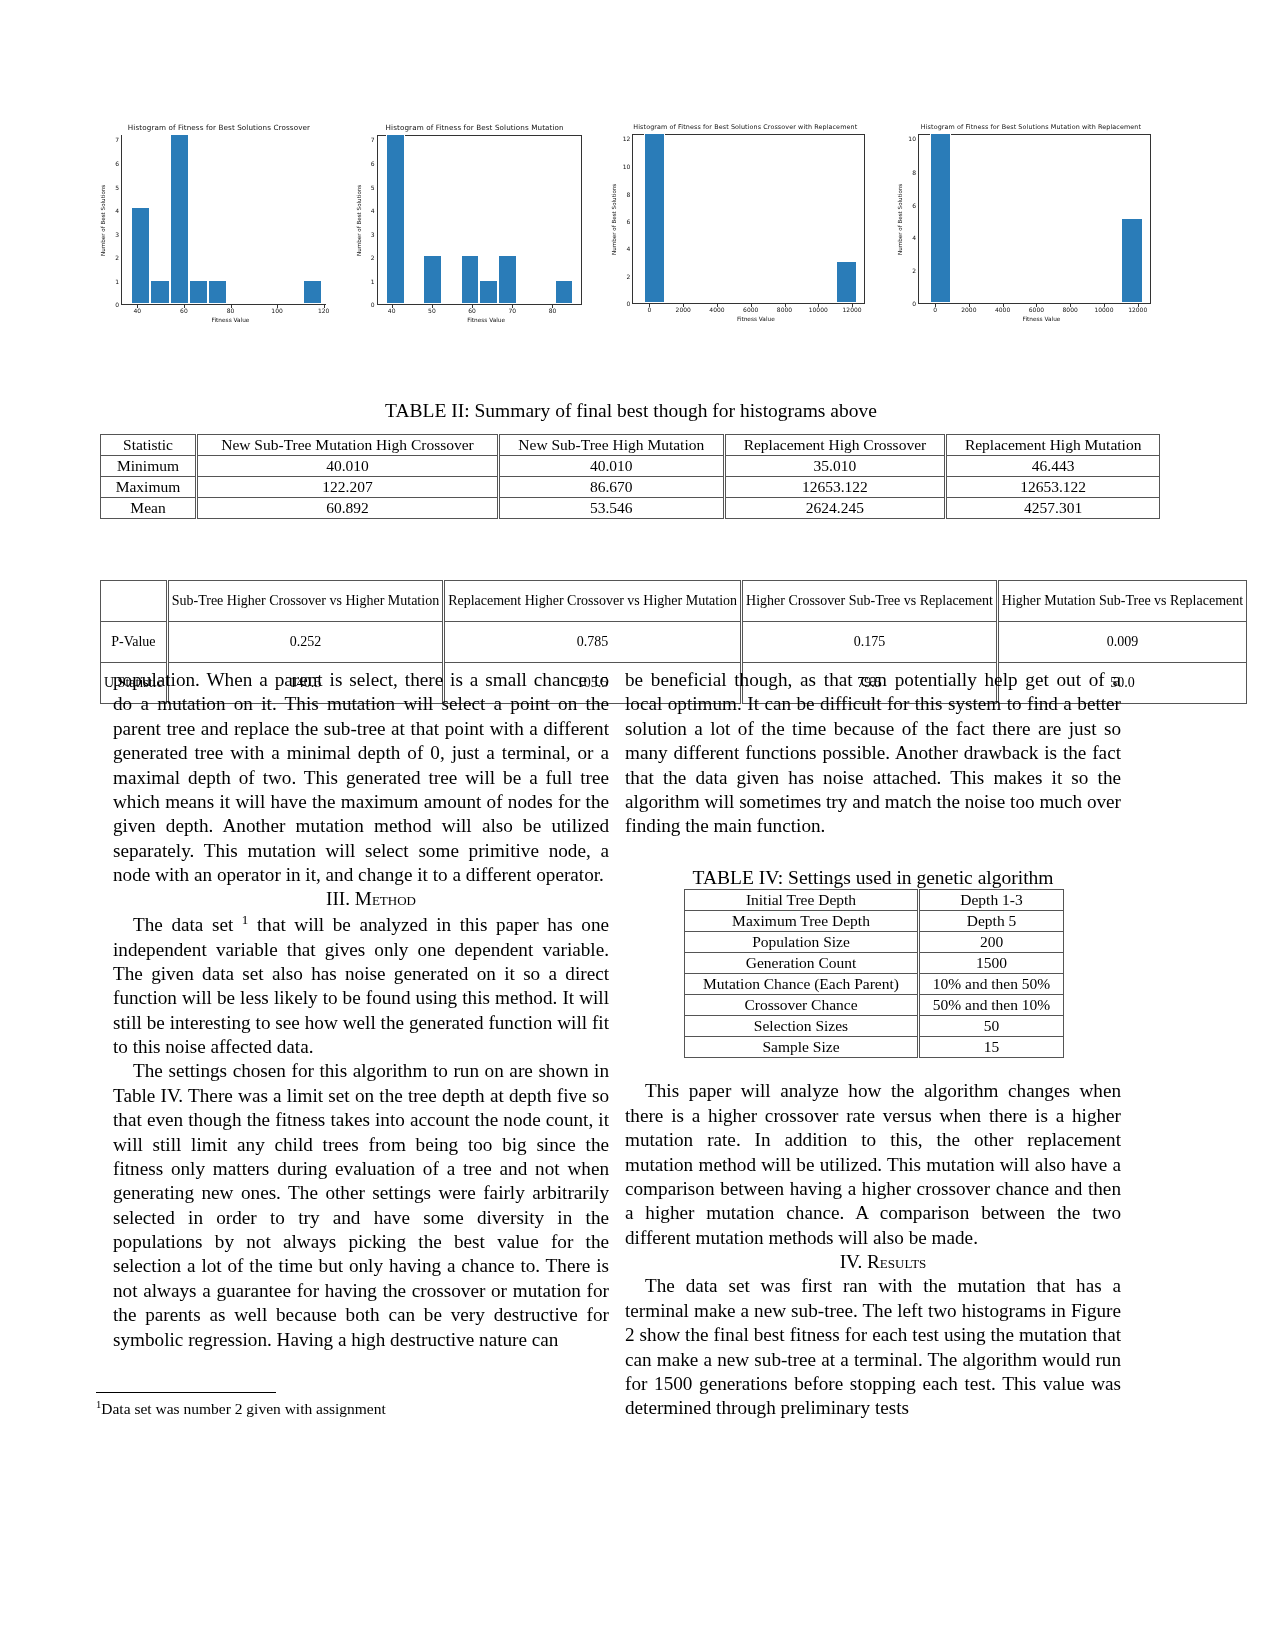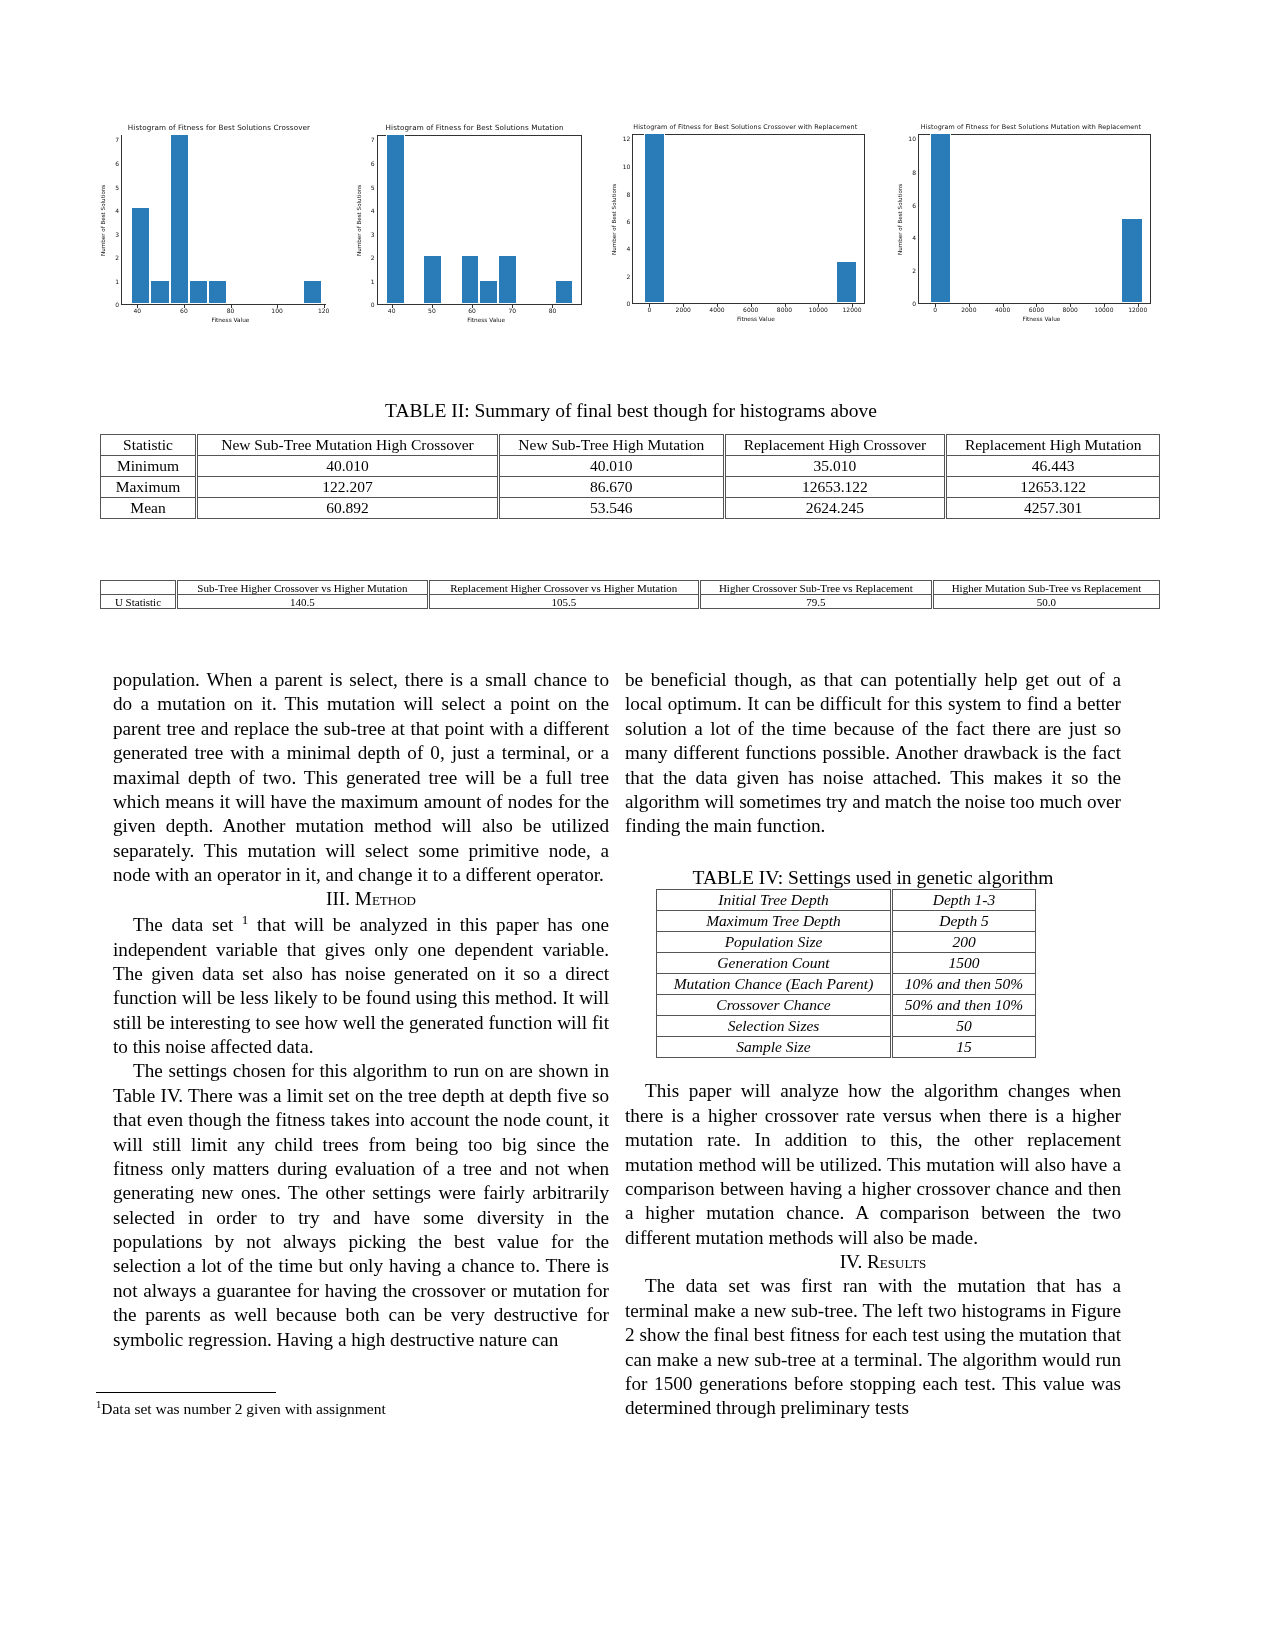--- a/index.html
+++ b/index.html
@@ -76,24 +76,24 @@
     border:1px solid #555; text-align:center; font-weight:normal;
     padding:1px 4px; white-space:nowrap;
   }
   table.paper td.dbl, table.paper th.dbl { border-left:3px double #555; }
 
   #table2 { position:absolute; left:100px; top:434px; width:1060px; }
   #table2 td, #table2 th { height:17px; font-size:15.5px; }
   #table2 th.statcol, #table2 td.statcol { width:86px; }
 
   #table3 { position:absolute; left:100px; top:580px; width:1060px; }
-  #table3 td, #table3 th { height:13px; font-size:11px; padding:0 3px; }
+  #table3 td, #table3 th { height:13px; font-size:14px; padding:12px 3px; }
   #table3 th.statcol, #table3 td.statcol { width:68px; }
 
-  #table4 { position:absolute; left:656px; top:889px; width:380px;font-style:italic; }
+  #table4 { position:absolute; left:684px; top:889px; width:380px; }
   #table4 td { height:17px; font-size:15.5px; }
 
   
   .col {
     position:absolute; width:496px; font-size:19.2px; line-height:1.27;
     text-align:justify; text-justify:inter-word;
   }
   #col-left { left:113px; top:668px; }
   #col-right { left:625px; top:668px; }
   .col p { margin:0 0 0 0; text-indent:20px; }
@@ -317,20 +317,27 @@
         <tr>
       <th class="statcol"></th>
       <th class="dbl">Sub-Tree Higher Crossover vs Higher Mutation</th>
       <th class="dbl">Replacement Higher Crossover vs Higher Mutation</th>
       <th class="dbl">Higher Crossover Sub-Tree vs Replacement</th>
       <th class="dbl">Higher Mutation Sub-Tree vs Replacement</th>
     </tr>
       </thead>
     <tbody id="t3-body">
         <tr>
+          <td class="statcol">P-Value</td>
+          <td class="dbl">0.252</td>
+          <td class="dbl">0.785</td>
+          <td class="dbl">0.175</td>
+          <td class="dbl">0.009</td>
+        </tr>
+        <tr>
           <td class="statcol">U Statistic</td>
           <td class="dbl">140.5</td>
           <td class="dbl">105.5</td>
           <td class="dbl">79.5</td>
           <td class="dbl">50.0</td>
         </tr>
       </tbody>
   </table>
 
   <div class="col" id="col-left">

